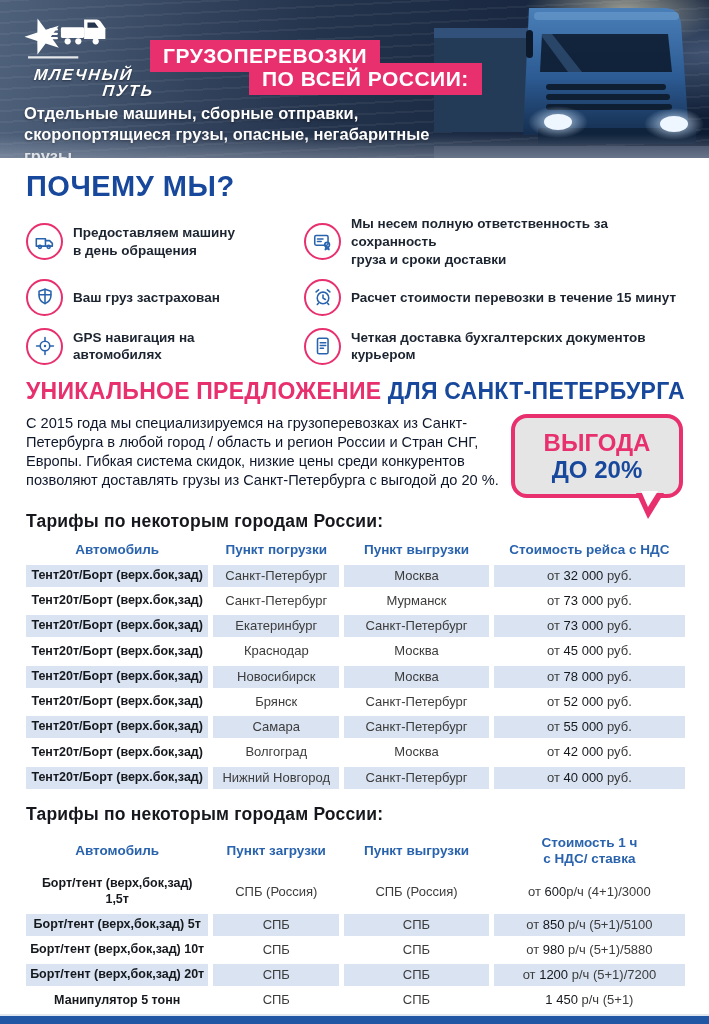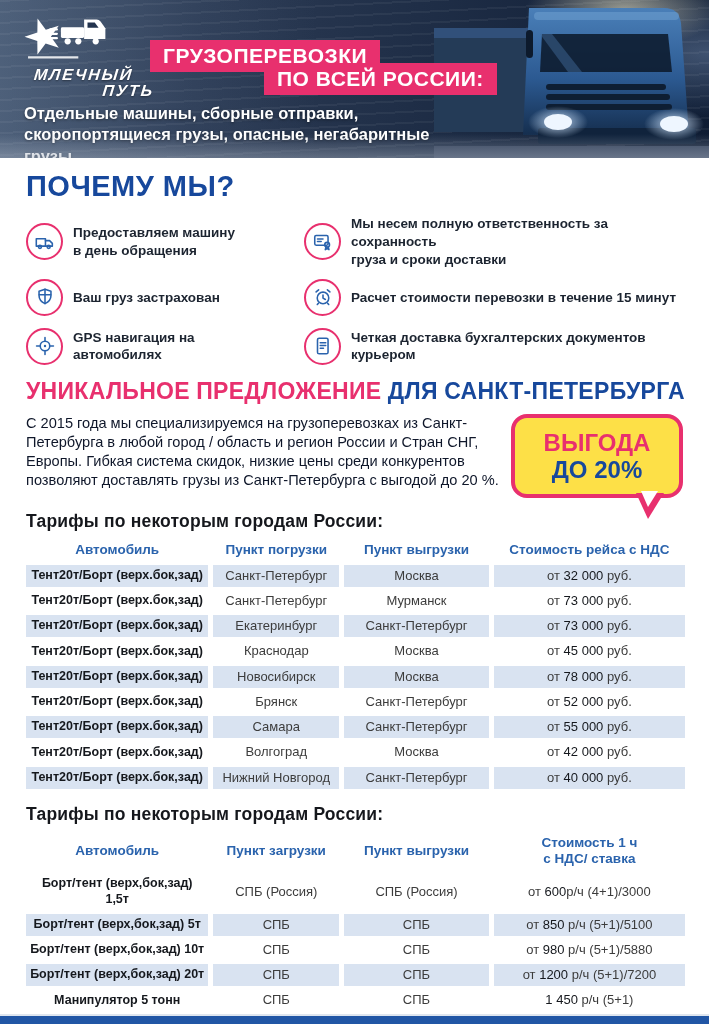--- a/index.html
+++ b/index.html
@@ -25,21 +25,21 @@
   .logo { position:absolute; left:12px; top:8px; width:160px; color:#fff; }
   .logo-art { width:150px; height:58px; }
   .logo-t1 { font-size:16px; font-weight:bold; font-style:italic; letter-spacing:2px;
     transform:skewX(-6deg); margin:-4px 0 0 22px; text-shadow:0 1px 2px rgba(0,0,0,.4); }
   .logo-t2 { font-size:16px; font-weight:bold; font-style:italic; letter-spacing:2px;
     transform:skewX(-6deg); margin:-2px 18px 0 0; text-align:right; text-shadow:0 1px 2px rgba(0,0,0,.4); }
 
   .ribbon { position:absolute; background:#E8306E; color:#fff; font-weight:bold;
     font-size:21px; letter-spacing:.5px; padding:4px 13px; line-height:1.15; }
   .ribbon-1 { left:150px; top:40px; }
-  .ribbon-2 { left:264px; top:63px; }
+  .ribbon-2 { left:249px; top:63px; }
   .hero-subtitle { position:absolute; left:24px; top:103px; width:452px; color:#fff;
     font-weight:bold; font-size:16.5px; line-height:1.3; white-space:pre-line;
     text-shadow:0 1px 3px rgba(0,0,0,.45); }
 
   
   .why { padding:10px 22px 0 26px; }
   .why-title { color:#17489C; font-size:29px; font-weight:bold; letter-spacing:.5px; margin:2px 0 12px; }
   .features { display:grid; grid-template-columns:272px 1fr; column-gap:6px; row-gap:9px; }
   .feature { display:flex; align-items:center; gap:10px; min-height:40px; }
   .ficon { width:37px; height:37px; min-width:37px; border:2.5px solid #E8306E; border-radius:50%;
@@ -48,21 +48,21 @@
     stroke-linecap:round; stroke-linejoin:round; }
   .ftext { font-weight:bold; font-size:13.5px; color:#1c2430; line-height:1.32; white-space:pre-line; }
 
   
   .offer { padding:12px 24px 0 26px; }
   .offer-title { display:flex; justify-content:space-between; font-size:23px; font-weight:bold; letter-spacing:.3px; }
   .tw-pink { color:#E8306E; } .tw-blue { color:#17489C; }
   .offer-body { display:flex; margin-top:9px; }
   .offer-text { width:474px; font-size:14.6px; color:#0f172a; line-height:1.29; }
   .bubble { position:relative; margin-left:auto; margin-right:2px; width:172px; height:84px;
-    border:4px solid #E8306E; border-radius:16px; background:#fde047; z-index:2;
+    border:4px solid #E8306E; border-radius:16px; background:#e5e5e5; z-index:2;
     display:flex; flex-direction:column; align-items:center; justify-content:center; }
   .bubble::after { content:''; position:absolute; right:15px; bottom:-25px; width:0; height:0;
     border-top:26px solid #E8306E; border-left:12px solid transparent; border-right:16px solid transparent; }
   .bubble::before { content:''; position:absolute; right:21px; bottom:-13px; width:0; height:0; z-index:1;
     border-top:16px solid #fff; border-left:7px solid transparent; border-right:10px solid transparent; }
   .badge-l1 { color:#E8306E; font-weight:bold; font-size:24px; line-height:1.15; }
   .badge-l2 { color:#17489C; font-weight:bold; font-size:24px; line-height:1.15; }
 
   
   .rates { padding:0 24px 0 26px; }

